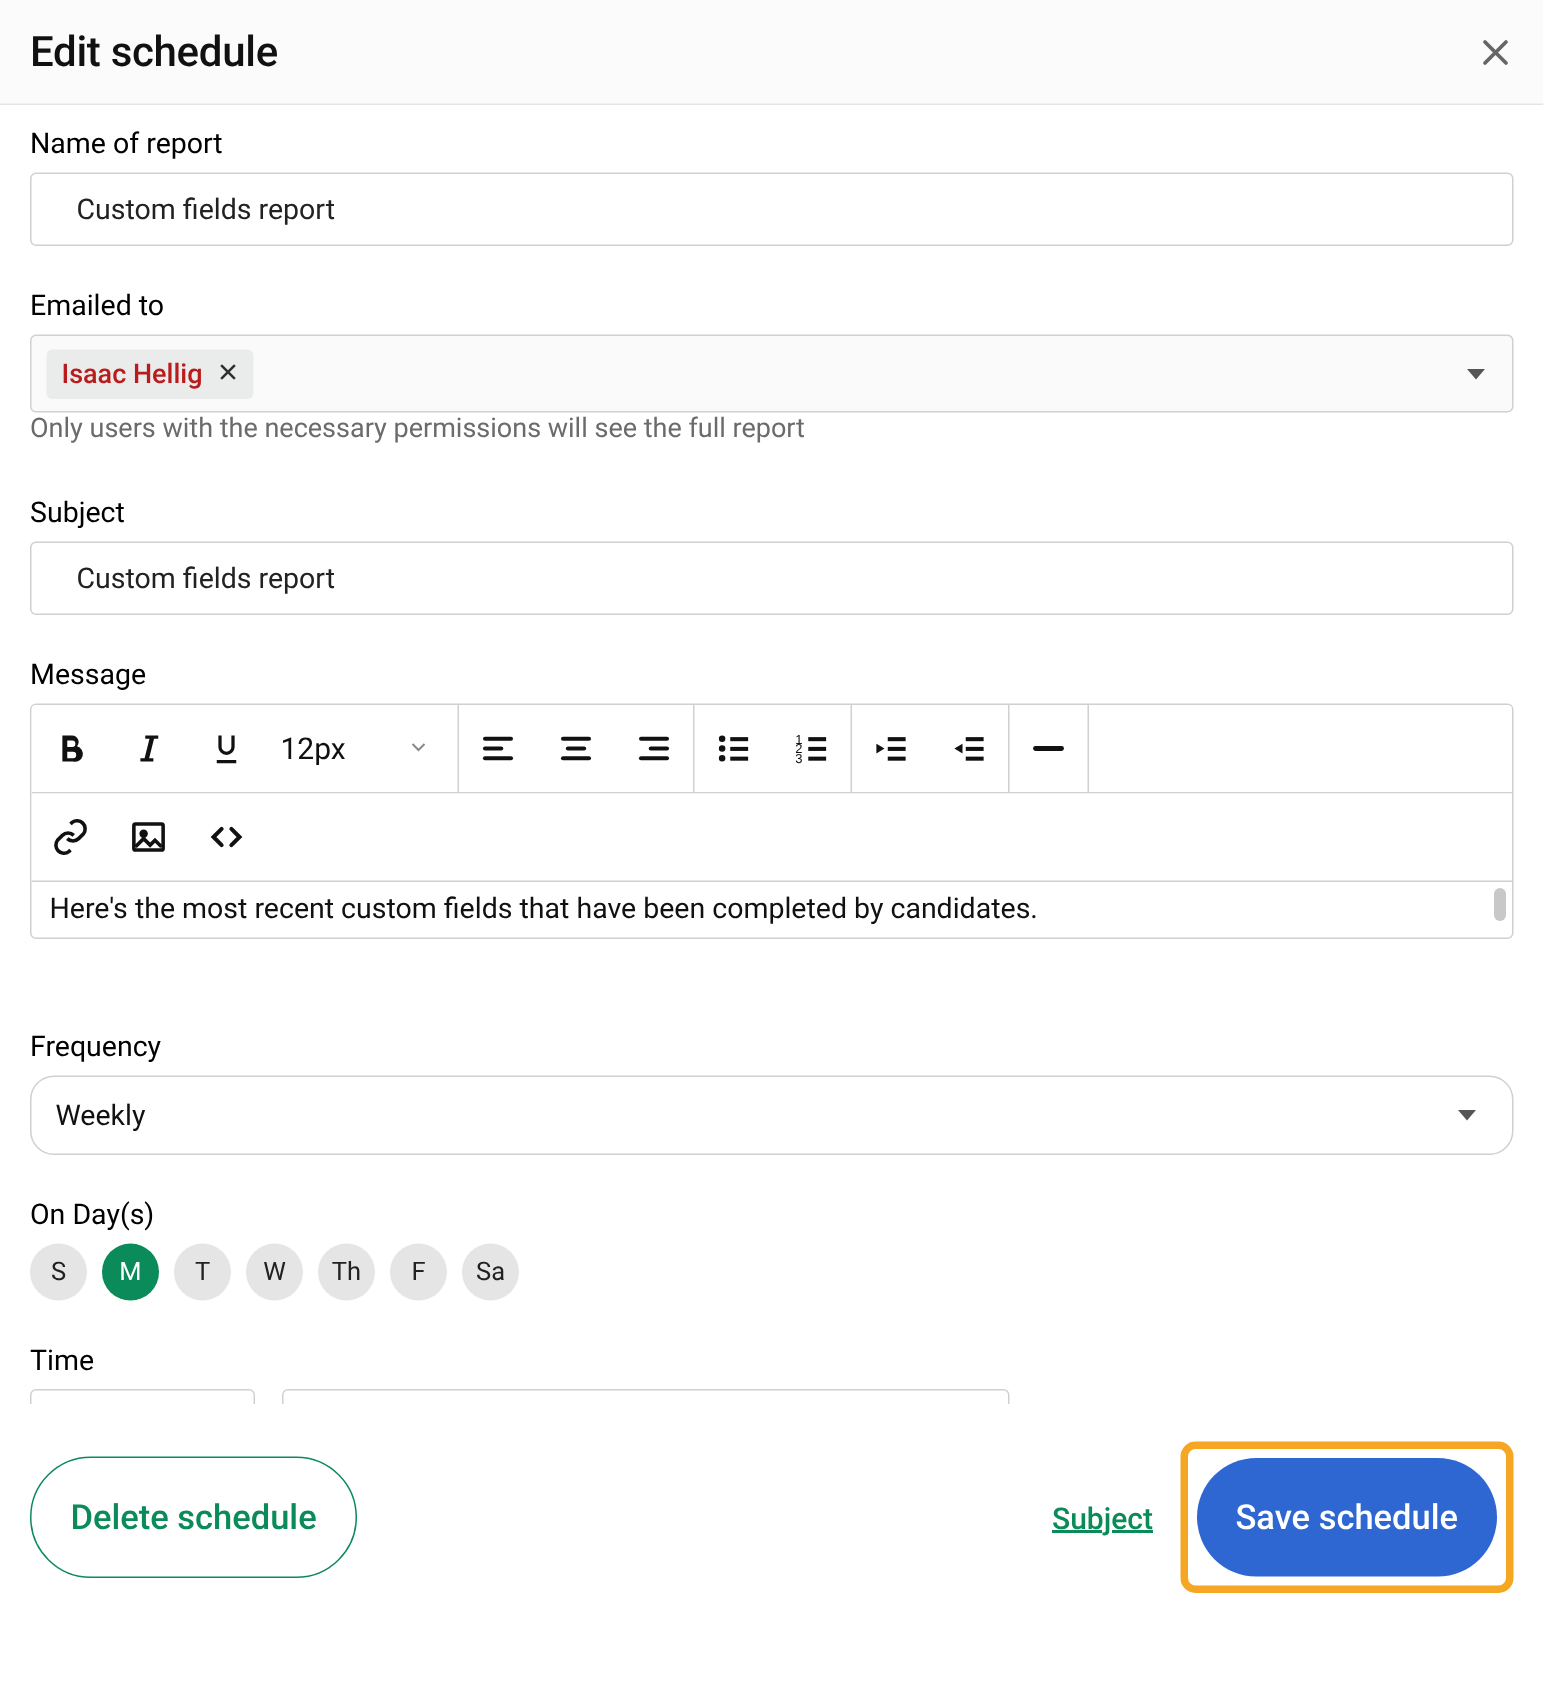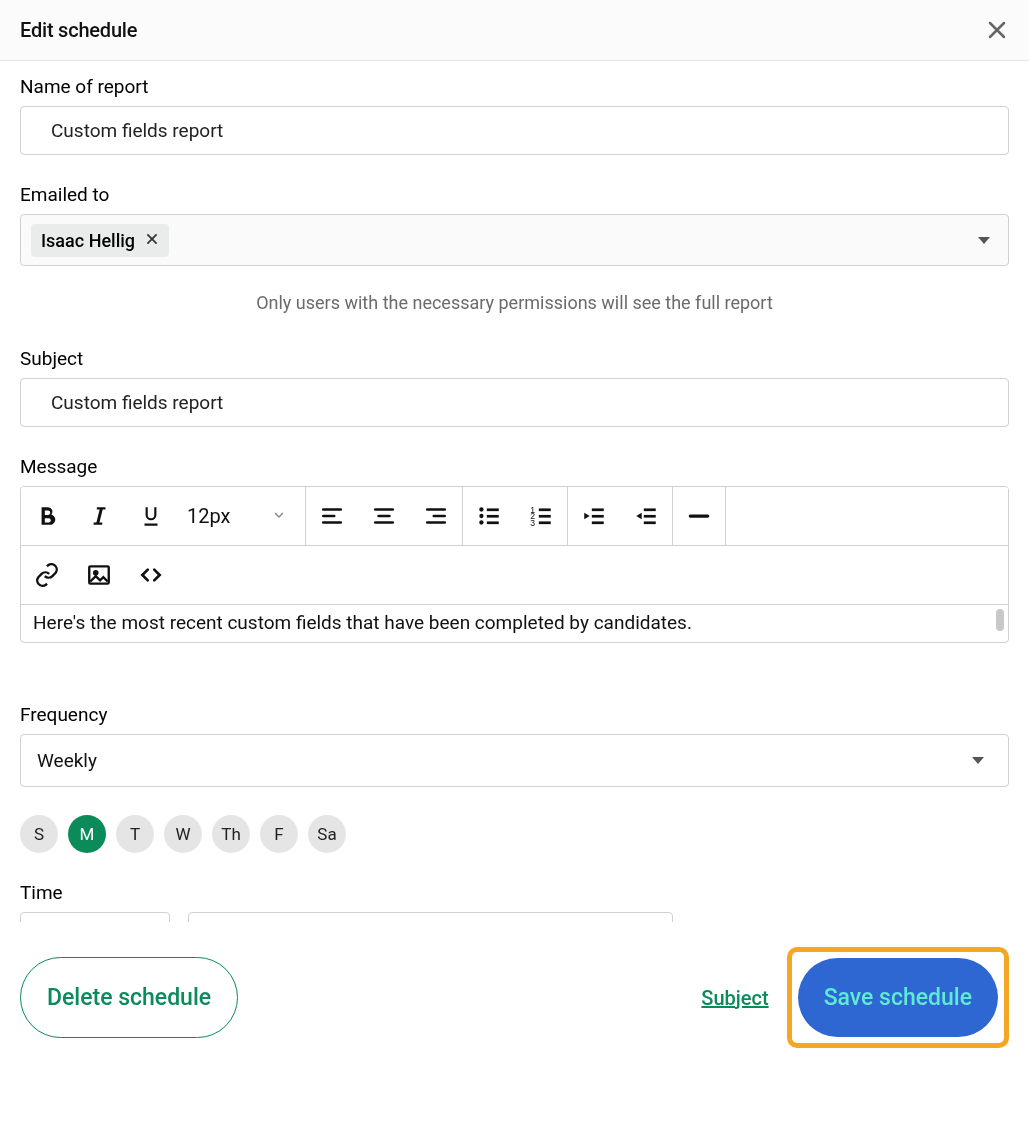--- a/index.html
+++ b/index.html
@@ -12,21 +12,21 @@
   }
   .header {
     display: flex;
     align-items: center;
     justify-content: space-between;
     padding: 18px 20px 18px 20px;
     border-bottom: 1px solid #e5e5e5;
     background: #fbfbfb;
   }
   .header h1 {
-    font-size: 20px;
+    font-size: 28px;
     font-weight: 500;
     margin: 0;
     letter-spacing: -0.2px;
   }
   .close-icon {
     width: 24px; height: 24px;
     cursor: pointer;
     color: #666;
   }
   .content {
@@ -60,34 +60,33 @@
     min-height: 52px;
   }
   .tag {
     background: #eaeceb;
     border-radius: 4px;
     padding: 6px 10px;
     display: inline-flex;
     align-items: center;
     gap: 10px;
   }
-  .tag-label { color: #000000; font-size: 18px; font-weight: 500; }
+  .tag-label { color: #b91c1c; font-size: 18px; font-weight: 500; }
   .tag-x { color: #333; cursor: pointer; font-size: 16px; line-height: 1; }
   .dropdown-caret {
     width: 0; height: 0;
     border-left: 6px solid transparent;
     border-right: 6px solid transparent;
     border-top: 7px solid #555;
     margin-right: 8px;
   }
   .hint {
     color: #6b6b6b;
     font-size: 18px;
-    margin-top: 26px;
-    text-align: center;
+    margin-top: 0;
   }
   .editor {
     border: 1px solid #d0d0d0;
     border-radius: 4px;
     overflow: hidden;
   }
   .toolbar-row {
     display: flex;
     border-bottom: 1px solid #d0d0d0;
     background: #fff;
@@ -126,21 +125,21 @@
   .editor-body .scroll-thumb {
     position: absolute;
     right: 4px; top: 4px;
     width: 8px; height: 22px;
     background: #c8c8c8;
     border-radius: 4px;
   }
   .select {
     width: 100%;
     border: 1px solid #d0d0d0;
-    border-radius: 4px;
+    border-radius: 16px;
     padding: 14px 16px;
     font-size: 19px;
     display: flex;
     align-items: center;
     justify-content: space-between;
     cursor: pointer;
     background: #fff;
   }
   .days {
     display: flex;
@@ -195,21 +194,21 @@
     border: none;
     font-family: inherit;
   }
   .btn-delete {
     background: #fff;
     border: 1.5px solid #0b8a5a;
     color: #0b8a5a;
   }
   .btn-save {
     background: #2e67d1;
-    color: #5eead4;
+    color: #ffffff;
     text-align: center;
   }
   .highlight-box {
     border: 5px solid #f5a623;
     border-radius: 10px;
     padding: 6px;
     display: inline-block;
   }
   .cancel-link {
     color: #0b8a5a;
@@ -400,20 +399,21 @@
 
   <div class="field-group">
     <div class="label">Frequency</div>
     <div class="select">
       <span>Weekly</span>
       <div class="dropdown-caret"></div>
     </div>
   </div>
 
   <div class="field-group">
+    <div class="label">On Day(s)</div>
     <div class="days" id="days-container">
         <div class="day">S</div>
         <div class="day selected">M</div>
         <div class="day">T</div>
         <div class="day">W</div>
         <div class="day">Th</div>
         <div class="day">F</div>
         <div class="day">Sa</div>
       </div>
   </div>

